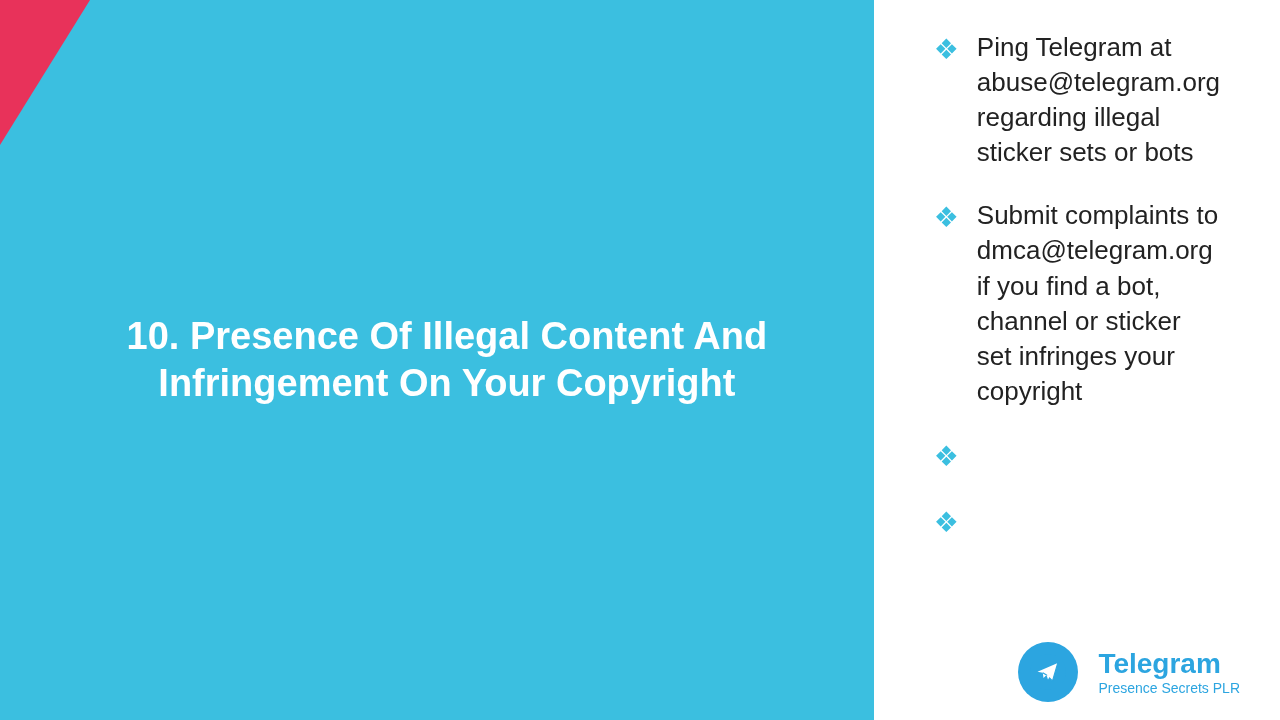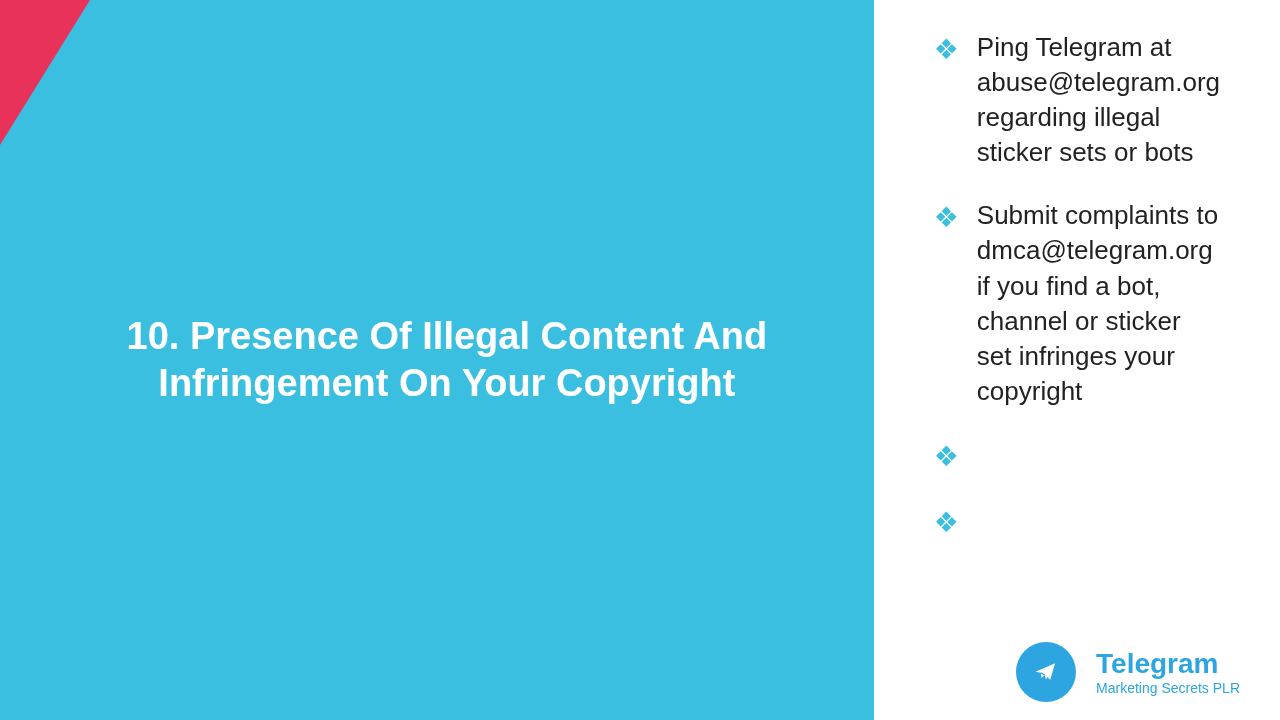--- a/index.html
+++ b/index.html
@@ -168,16 +168,16 @@
     <div class="telegram-circle">
       <svg viewBox="0 0 48 48" fill="none" xmlns="http://www.w3.org/2000/svg">
         <circle cx="24" cy="24" r="24" fill="#2ca5e0"></circle>
         <path d="M10 23.5L37 12L30 36L22 28L18 32L17 25L10 23.5Z" fill="white"></path>
         <path d="M17 25L22 28L30 36L37 12" stroke="#2ca5e0" stroke-width="1.5"></path>
         <path d="M22 28L24 34L27 29" fill="white"></path>
       </svg>
     </div>
     <div class="footer-text-block">
       <span class="footer-telegram">Telegram</span>
-      <span class="footer-subtitle">Marketing Secrets PLR</span>
+      <span class="footer-subtitle">Presence Secrets PLR</span>
     </div>
   </div>
 </div>
 
 </body></html>

